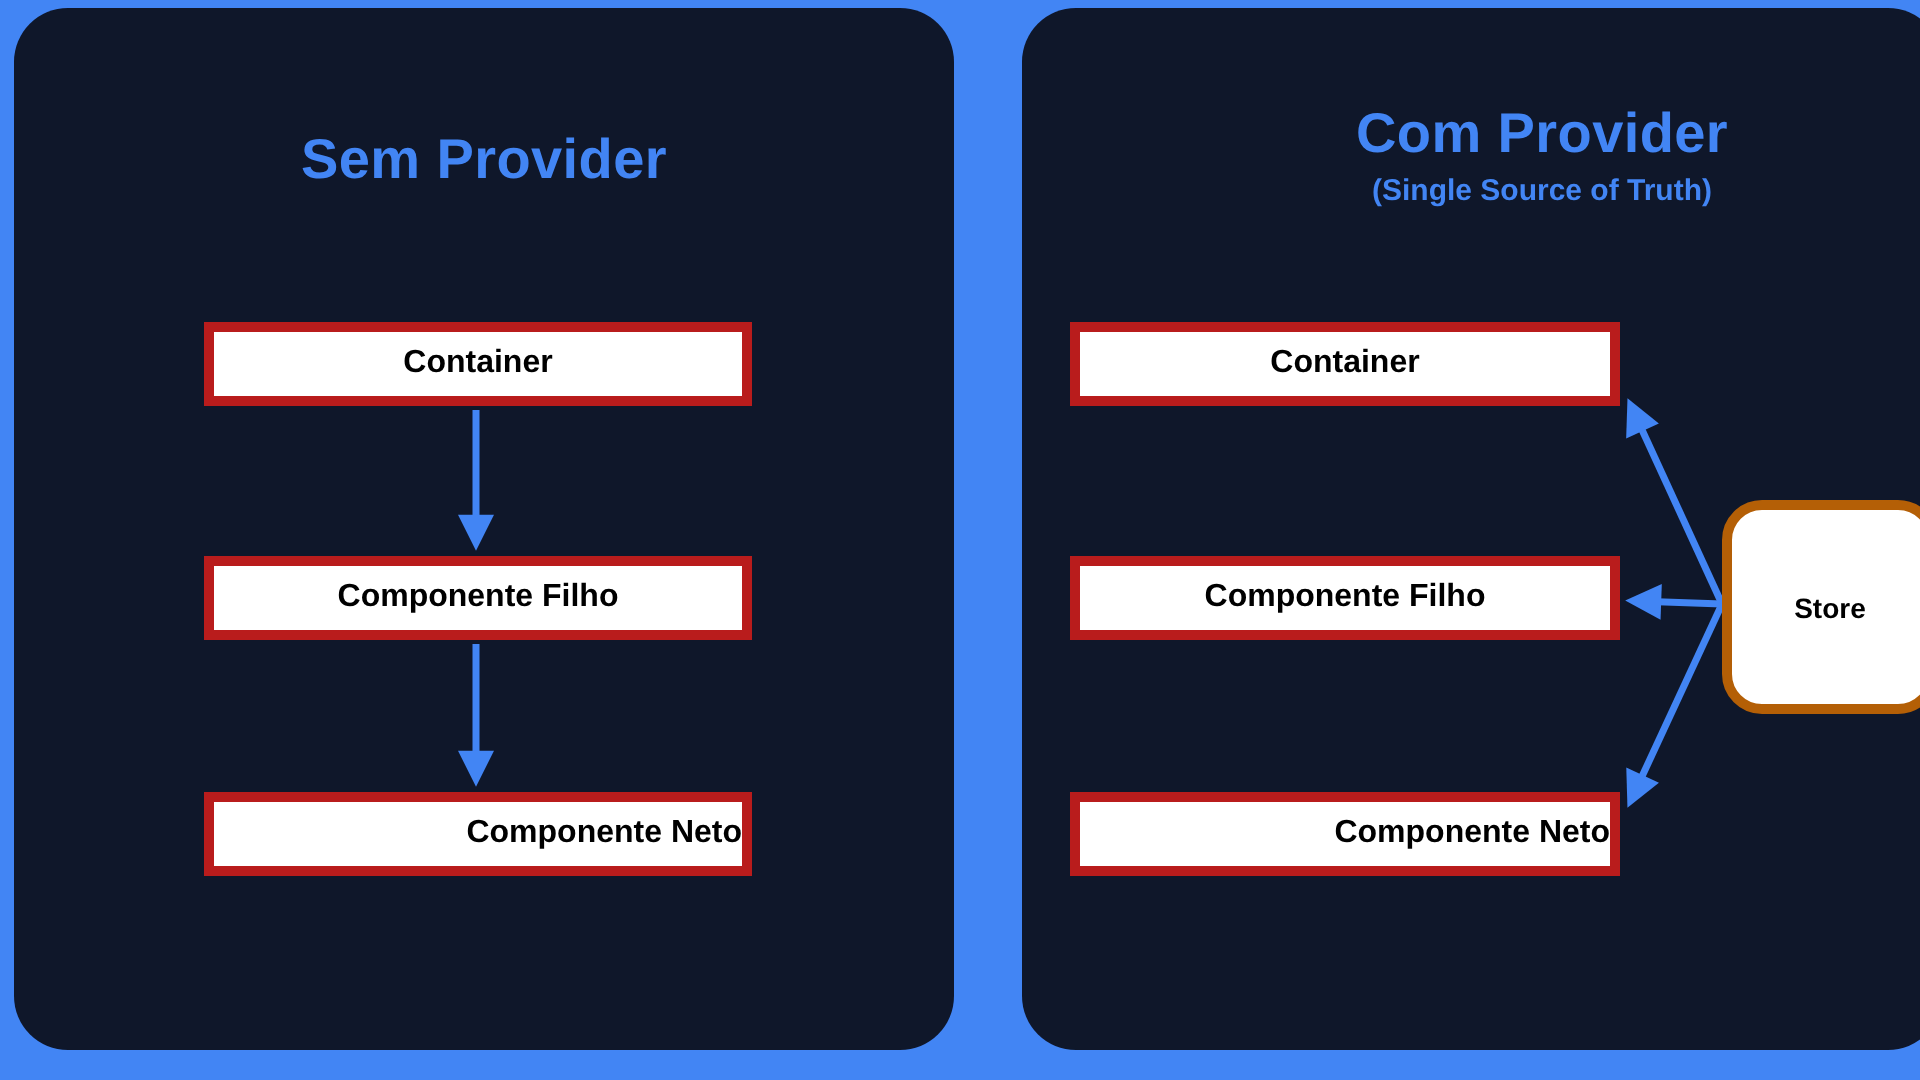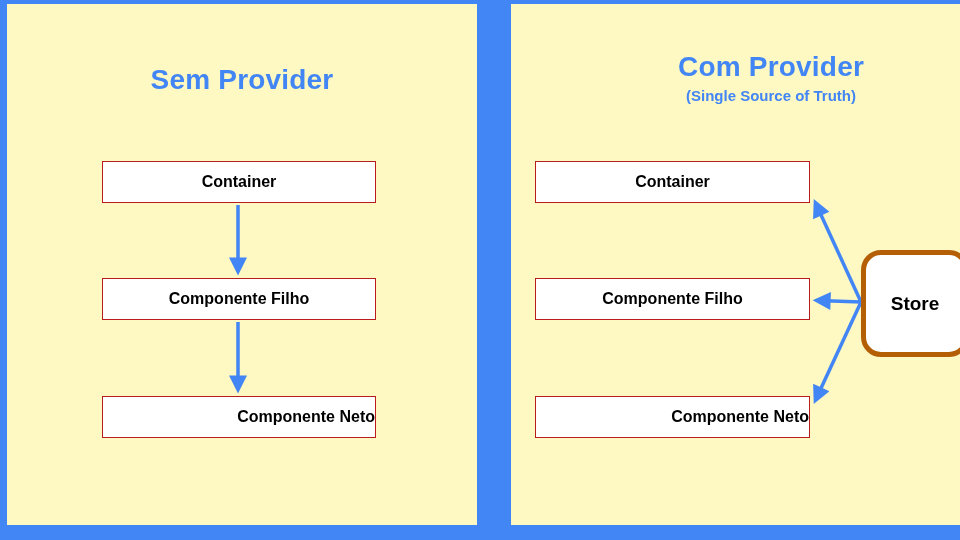--- a/index.html
+++ b/index.html
@@ -11,21 +11,22 @@
   .canvas {
     position: relative;
     width: 960px; height: 540px;
     background: #4285F4;
     overflow: hidden;
   }
   .panel {
     position: absolute;
     top: 4px;
     height: 521px;
-    background: #fef9c3;
+    background: #0f172a;
+    border-radius: 27px;
   }
   .panel-left  { left: 7px;   width: 470px; }
   .panel-right { left: 511px; width: 460px; }
 
   .panel-title {
     position: absolute;
     margin: 0;
     text-align: center;
     color: #4285F4;
     font-weight: bold;
@@ -49,21 +50,21 @@
     color: #4285F4;
     font-weight: bold;
     font-size: 15px;
     line-height: 16px;
   }
 
   .node {
     position: absolute;
     height: 42px;
     background: #FFFFFF;
-    border: 1px solid #b91c1c;
+    border: 5px solid #b91c1c;
     display: flex;
     align-items: center;
     justify-content: center;
   }
   .node span {
     color: #000000;
     font-weight: bold;
     font-size: 16px;
   }
   .panel-left  .node { left: 95px; width: 274px; }
@@ -79,21 +80,21 @@
     background: #FFFFFF;
     border: 5px solid #B45F06;
     border-radius: 20px;
     display: flex;
     align-items: center;
     justify-content: center;
   }
   .store span {
     color: #000000;
     font-weight: bold;
-    font-size: 19px;
+    font-size: 14px;
   }
 
   svg.arrows {
     position: absolute;
     left: 0; top: 0;
     width: 100%; height: 100%;
     pointer-events: none;
   }
   svg.arrows line { stroke: #4285F4; stroke-width: 3.5; }
 </style>

